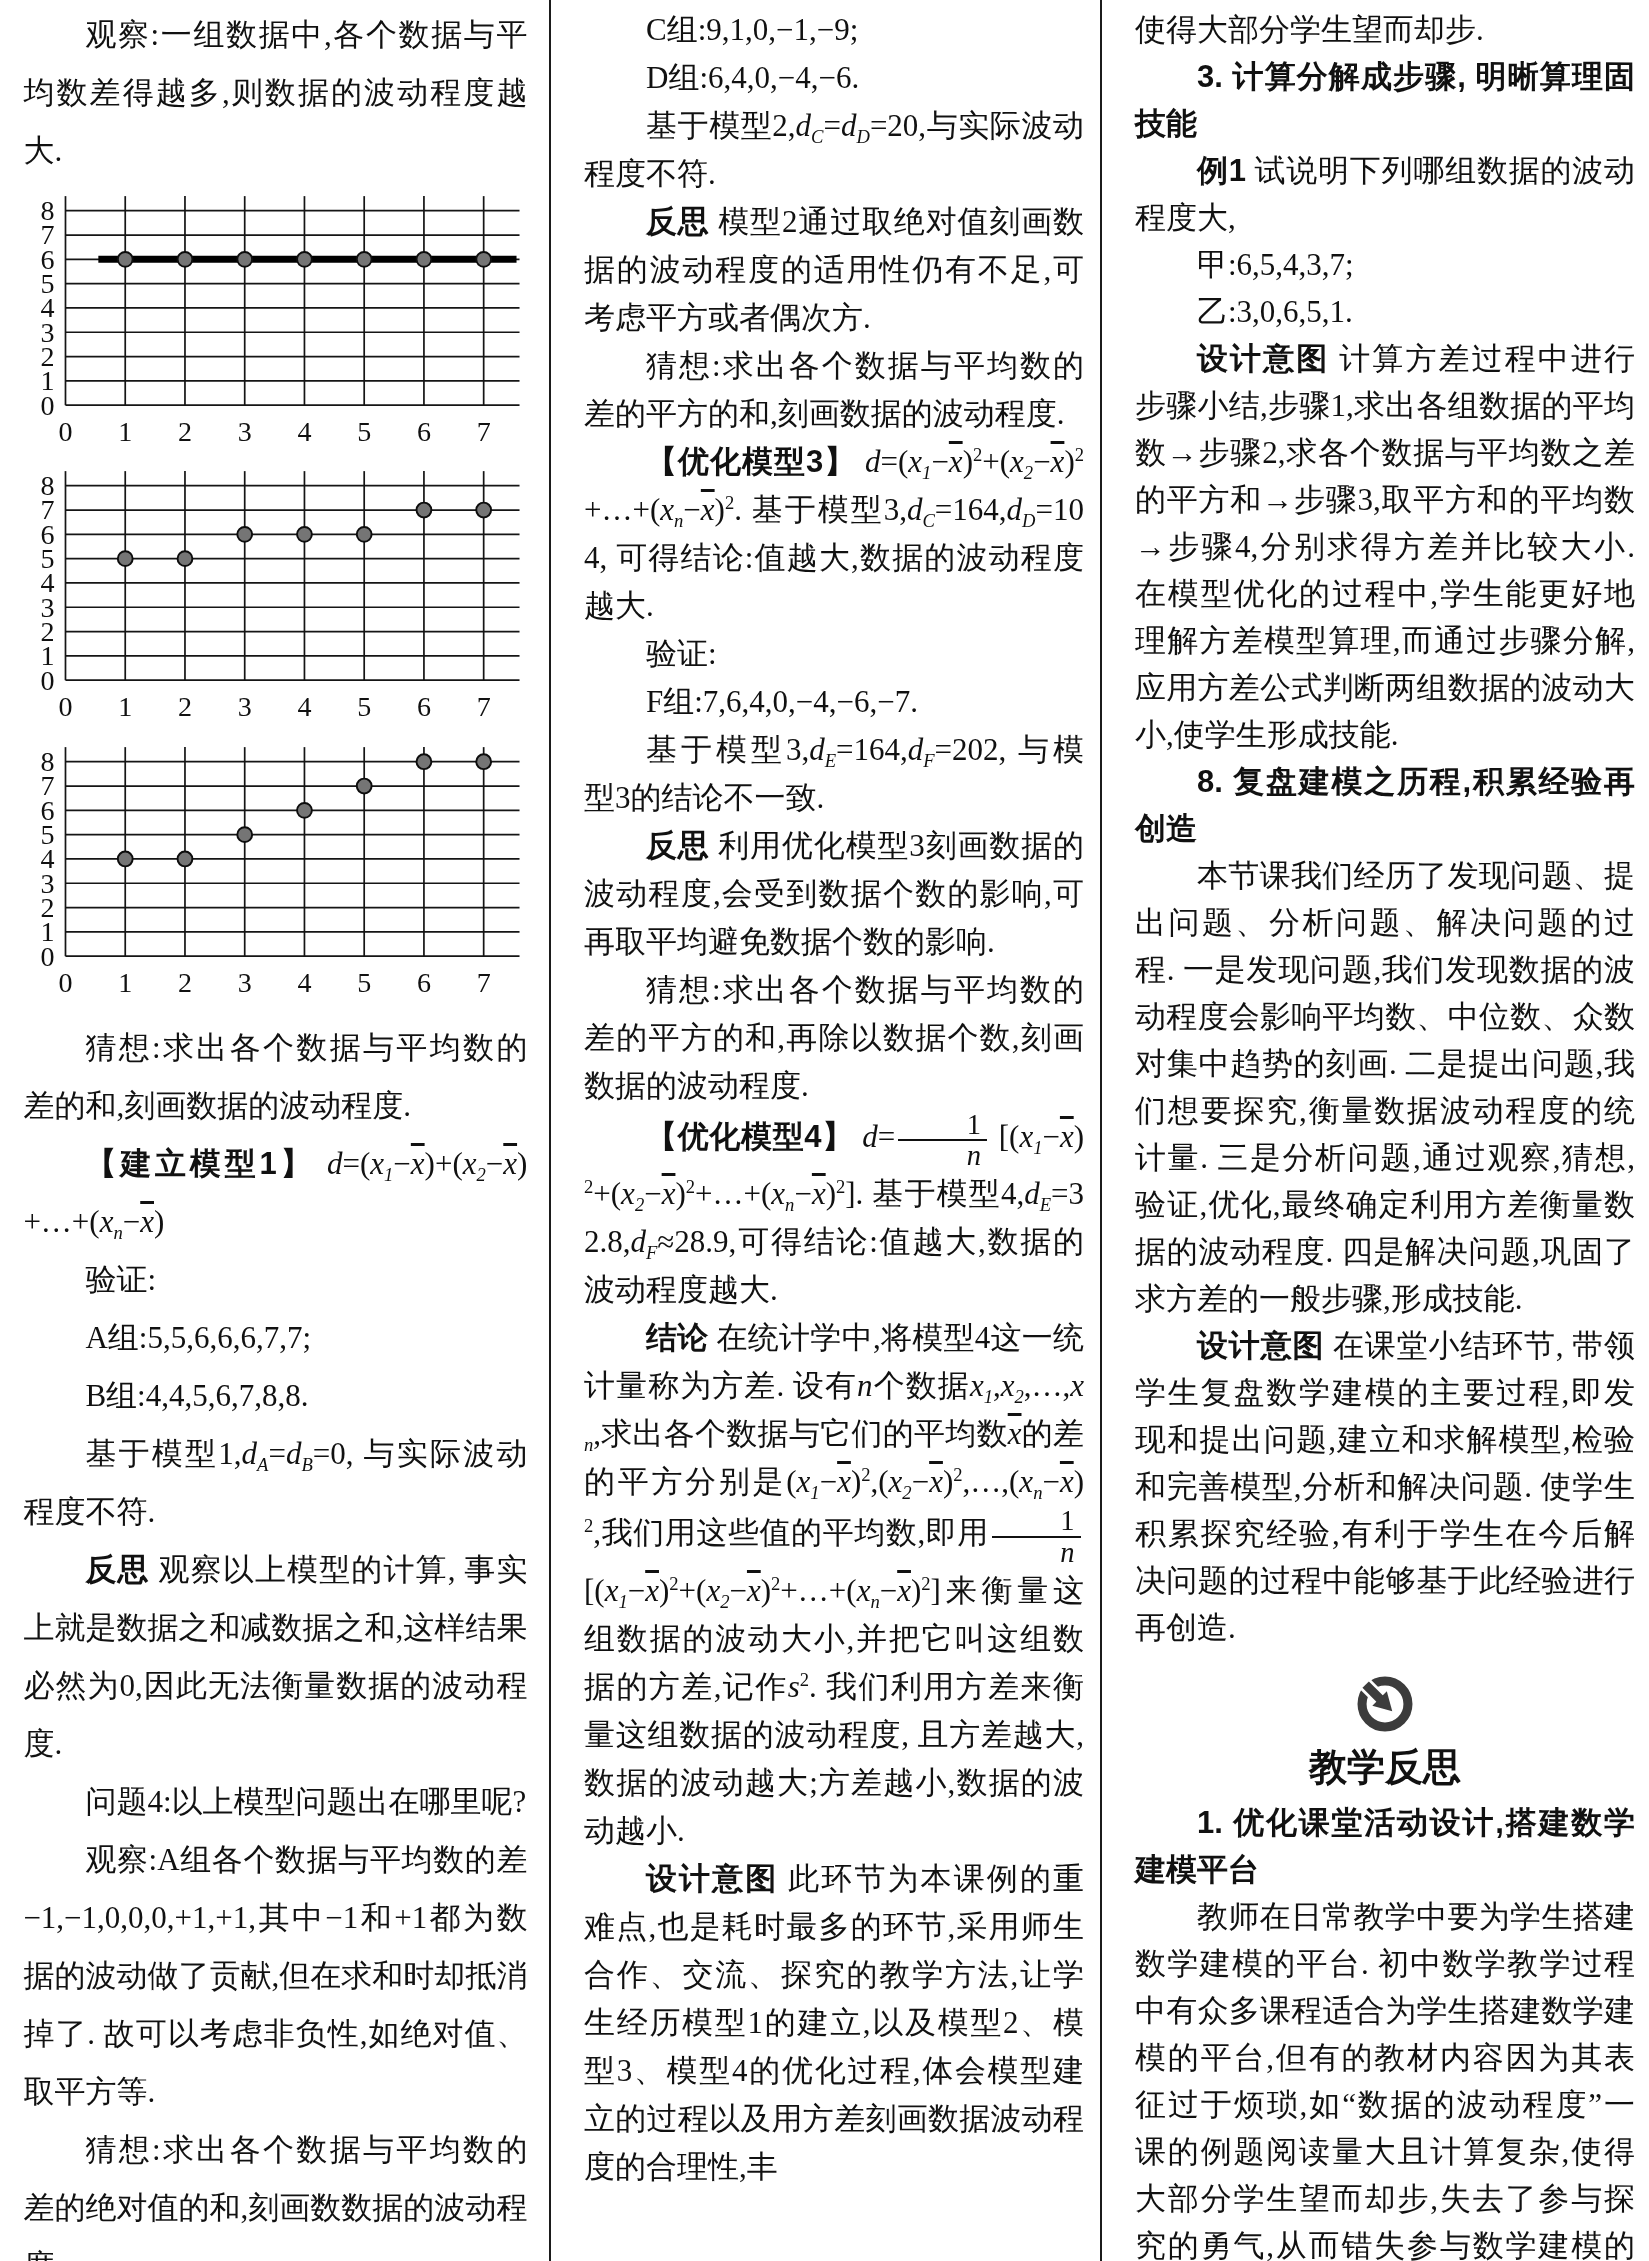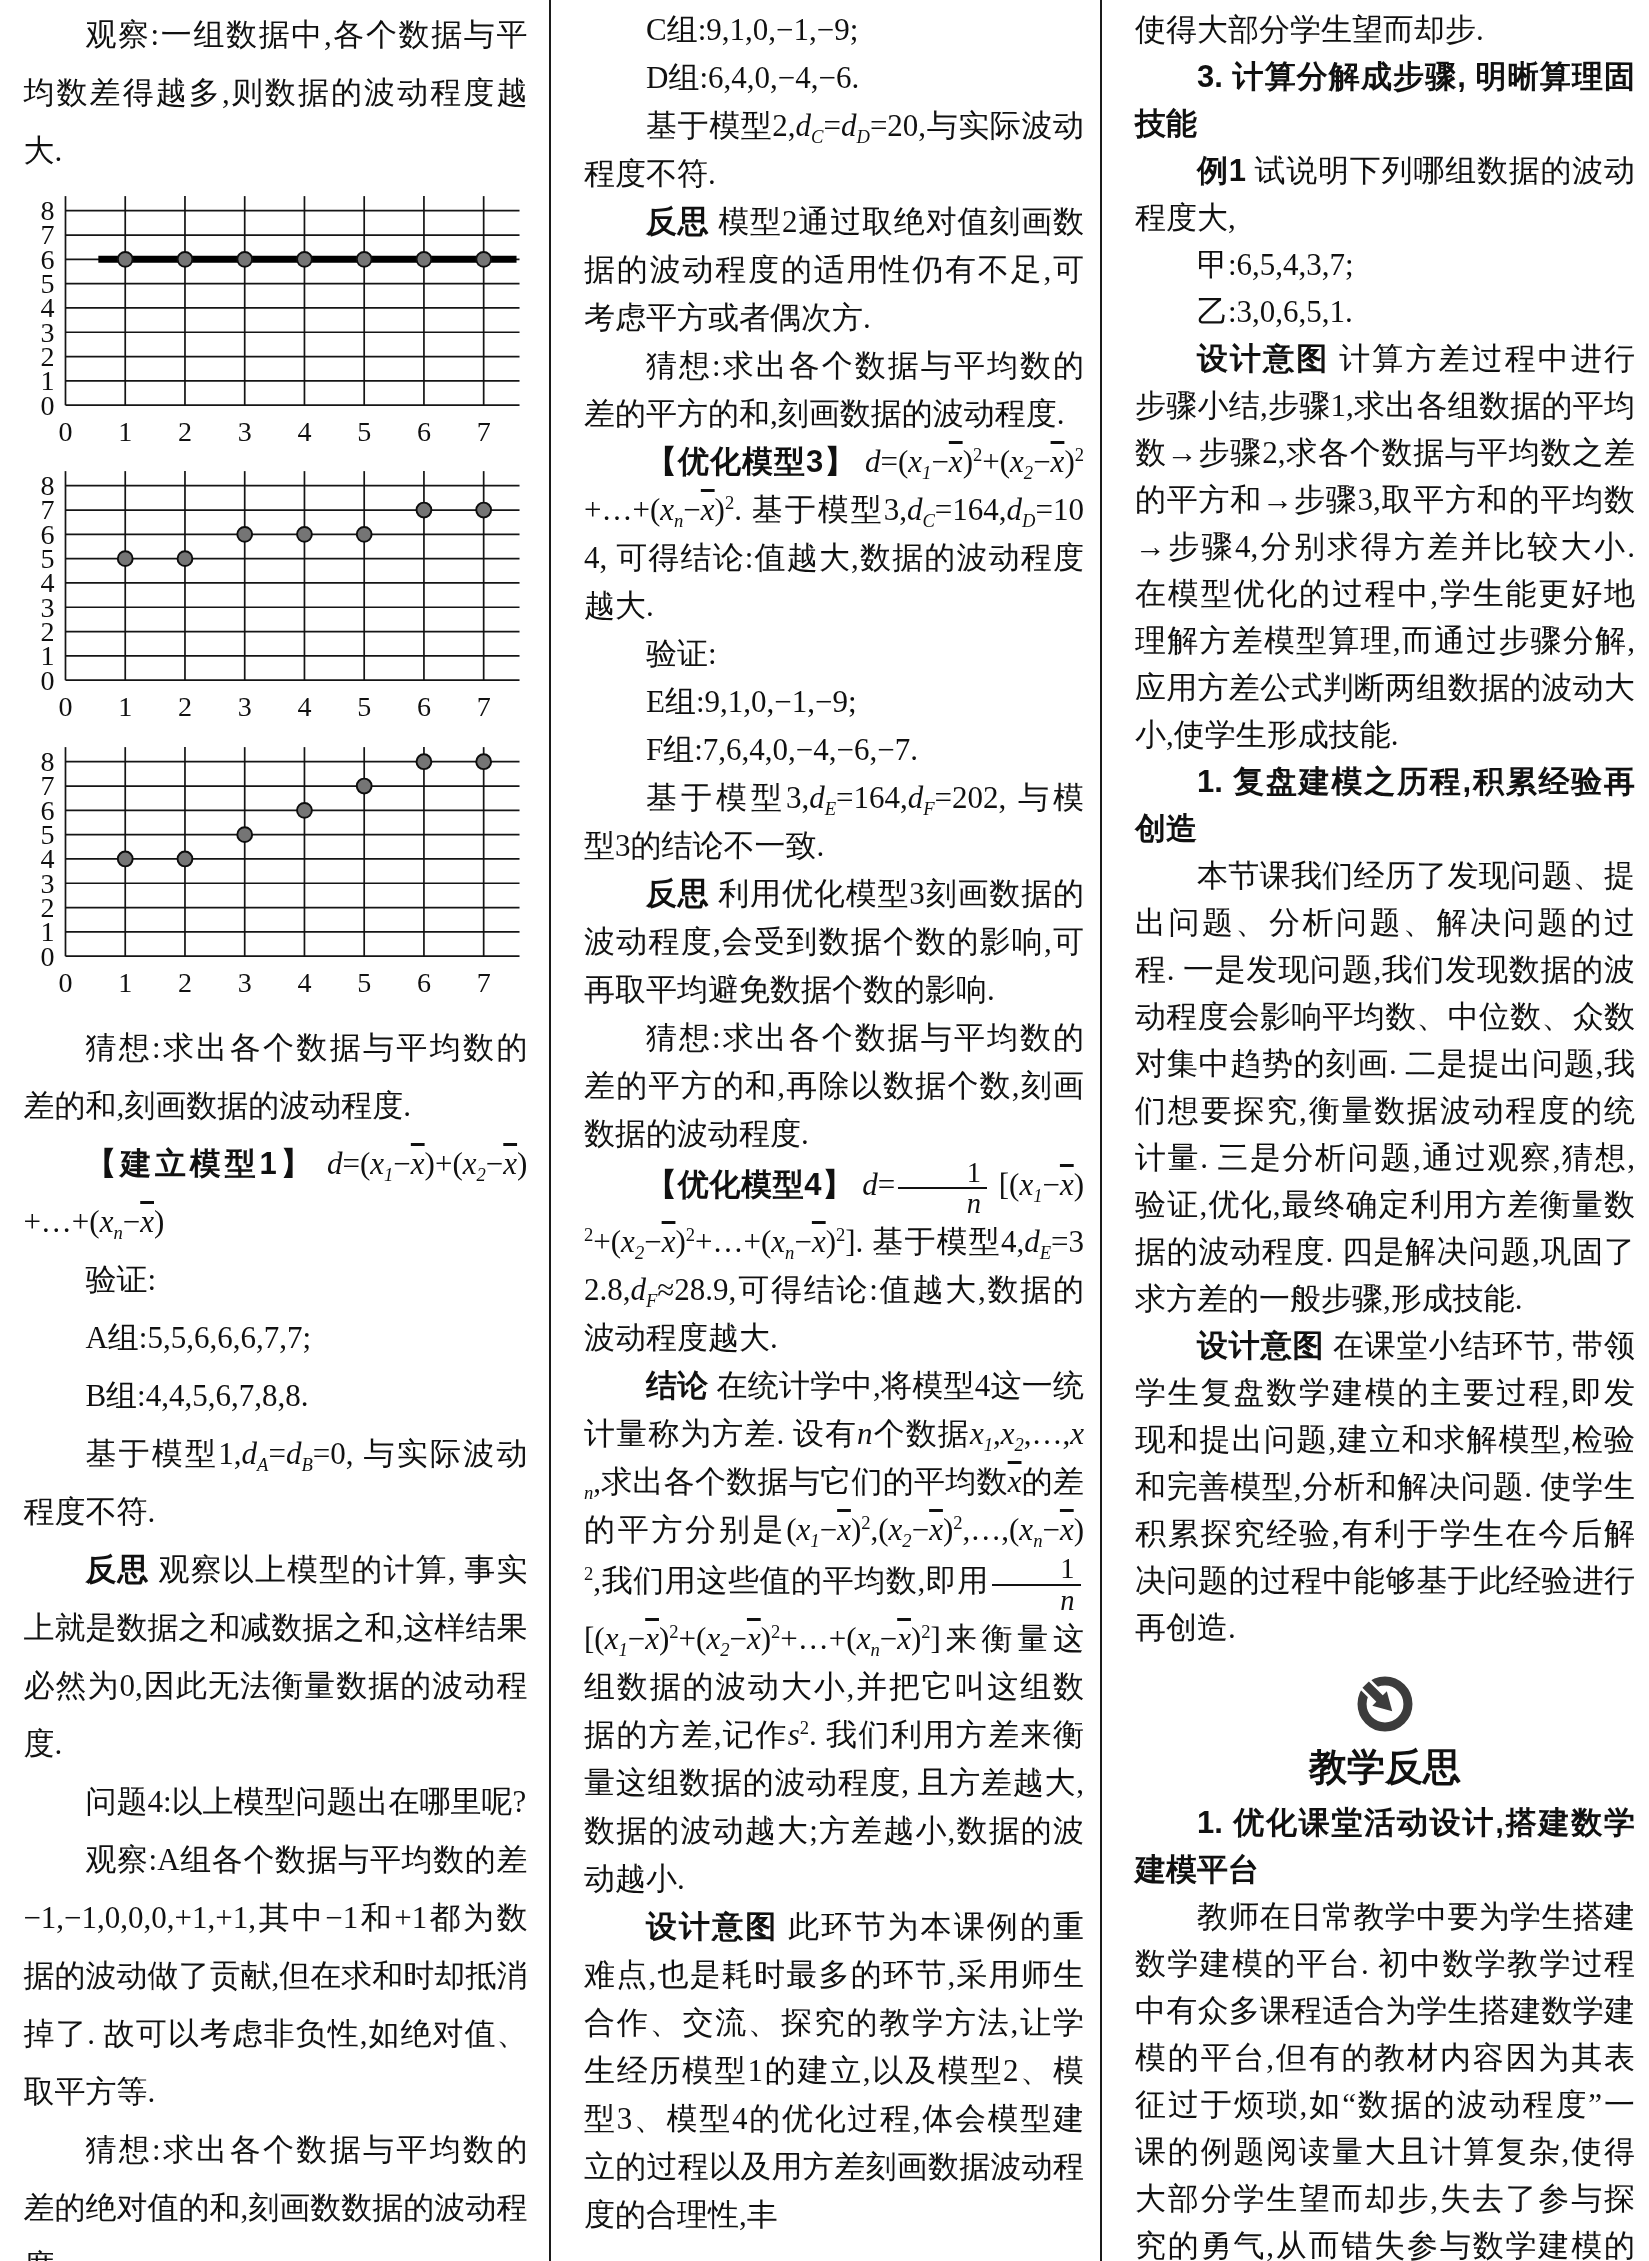--- a/index.html
+++ b/index.html
@@ -195,37 +195,36 @@
     <p class="para body">猜想:求出各个数据与平均数的差的绝对值的和,刻画数数据的波动程度.</p>
   </div>
 <div class="col col-mid">
     <p class="para body">C组:9,1,0,−1,−9;</p>
     <p class="para body">D组:6,4,0,−4,−6.</p>
     <p class="para body">基于模型2,<span class="t-i">d</span><span class="t-sub">C</span>=<span class="t-i">d</span><span class="t-sub">D</span>=20,与实际波动程度不符.</p>
     <p class="para body"><span class="t-b">反思</span> 模型2通过取绝对值刻画数据的波动程度的适用性仍有不足,可考虑平方或者偶次方.</p>
     <p class="para body">猜想:求出各个数据与平均数的差的平方的和,刻画数据的波动程度.</p>
     <p class="para body"><span class="t-b">【优化模型3】</span> <span class="t-i">d</span>=(<span class="t-i">x</span><span class="t-sub">1</span>−<span class="t-bar">x</span>)<span class="t-sup">2</span>+(<span class="t-i">x</span><span class="t-sub">2</span>−<span class="t-bar">x</span>)<span class="t-sup">2</span>+…+(<span class="t-i">x</span><span class="t-sub">n</span>−<span class="t-bar">x</span>)<span class="t-sup">2</span>. 基于模型3,<span class="t-i">d</span><span class="t-sub">C</span>=164,<span class="t-i">d</span><span class="t-sub">D</span>=104, 可得结论:值越大,数据的波动程度越大.</p>
     <p class="para body">验证:</p>
-    <p class="para body">E组:9,1,0,−1,−9;</p>
     <p class="para body">F组:7,6,4,0,−4,−6,−7.</p>
     <p class="para body">基于模型3,<span class="t-i">d</span><span class="t-sub">E</span>=164,<span class="t-i">d</span><span class="t-sub">F</span>=202, 与模型3的结论不一致.</p>
     <p class="para body"><span class="t-b">反思</span> 利用优化模型3刻画数据的波动程度,会受到数据个数的影响,可再取平均避免数据个数的影响.</p>
     <p class="para body">猜想:求出各个数据与平均数的差的平方的和,再除以数据个数,刻画数据的波动程度.</p>
     <p class="para body"><span class="t-b">【优化模型4】</span> <span class="t-i">d</span>=<span class="frac"><span class="num">1</span><span class="den">n</span></span> [(<span class="t-i">x</span><span class="t-sub">1</span>−<span class="t-bar">x</span>)<span class="t-sup">2</span>+(<span class="t-i">x</span><span class="t-sub">2</span>−<span class="t-bar">x</span>)<span class="t-sup">2</span>+…+(<span class="t-i">x</span><span class="t-sub">n</span>−<span class="t-bar">x</span>)<span class="t-sup">2</span>]. 基于模型4,<span class="t-i">d</span><span class="t-sub">E</span>=32.8,<span class="t-i">d</span><span class="t-sub">F</span>≈28.9,可得结论:值越大,数据的波动程度越大.</p>
     <p class="para body"><span class="t-b">结论</span> 在统计学中,将模型4这一统计量称为方差. 设有<span class="t-i">n</span>个数据<span class="t-i">x</span><span class="t-sub">1</span>,<span class="t-i">x</span><span class="t-sub">2</span>,…,<span class="t-i">x</span><span class="t-sub">n</span>,求出各个数据与它们的平均数<span class="t-bar">x</span>的差的平方分别是(<span class="t-i">x</span><span class="t-sub">1</span>−<span class="t-bar">x</span>)<span class="t-sup">2</span>,(<span class="t-i">x</span><span class="t-sub">2</span>−<span class="t-bar">x</span>)<span class="t-sup">2</span>,…,(<span class="t-i">x</span><span class="t-sub">n</span>−<span class="t-bar">x</span>)<span class="t-sup">2</span>,我们用这些值的平均数,即用<span class="frac"><span class="num">1</span><span class="den">n</span></span>[(<span class="t-i">x</span><span class="t-sub">1</span>−<span class="t-bar">x</span>)<span class="t-sup">2</span>+(<span class="t-i">x</span><span class="t-sub">2</span>−<span class="t-bar">x</span>)<span class="t-sup">2</span>+…+(<span class="t-i">x</span><span class="t-sub">n</span>−<span class="t-bar">x</span>)<span class="t-sup">2</span>]来衡量这组数据的波动大小,并把它叫这组数据的方差,记作<span class="t-i">s</span><span class="t-sup">2</span>. 我们利用方差来衡量这组数据的波动程度, 且方差越大,数据的波动越大;方差越小,数据的波动越小.</p>
     <p class="para body"><span class="t-b">设计意图</span> 此环节为本课例的重难点,也是耗时最多的环节,采用师生合作、交流、探究的教学方法,让学生经历模型1的建立,以及模型2、模型3、模型4的优化过程,体会模型建立的过程以及用方差刻画数据波动程度的合理性,丰</p>
   </div>
 <div class="col col-right">
     <p class="para cont">使得大部分学生望而却步.</p>
     <p class="para hsec">3. 计算分解成步骤, 明晰算理固技能</p>
     <p class="para body"><span class="t-b">例1</span> 试说明下列哪组数据的波动程度大,</p>
     <p class="para body">甲:6,5,4,3,7;</p>
     <p class="para body">乙:3,0,6,5,1.</p>
     <p class="para body"><span class="t-b">设计意图</span> 计算方差过程中进行步骤小结,步骤1,求出各组数据的平均数→步骤2,求各个数据与平均数之差的平方和→步骤3,取平方和的平均数→步骤4,分别求得方差并比较大小. 在模型优化的过程中,学生能更好地理解方差模型算理,而通过步骤分解,应用方差公式判断两组数据的波动大小,使学生形成技能.</p>
-    <p class="para hsec">1. 复盘建模之历程,积累经验再创造</p>
+    <p class="para hsec">8. 复盘建模之历程,积累经验再创造</p>
     <p class="para body">本节课我们经历了发现问题、提出问题、分析问题、解决问题的过程. 一是发现问题,我们发现数据的波动程度会影响平均数、中位数、众数对集中趋势的刻画. 二是提出问题,我们想要探究,衡量数据波动程度的统计量. 三是分析问题,通过观察,猜想,验证,优化,最终确定利用方差衡量数据的波动程度. 四是解决问题,巩固了求方差的一般步骤,形成技能.</p>
     <p class="para body"><span class="t-b">设计意图</span> 在课堂小结环节, 带领学生复盘数学建模的主要过程,即发现和提出问题,建立和求解模型,检验和完善模型,分析和解决问题. 使学生积累探究经验,有利于学生在今后解决问题的过程中能够基于此经验进行再创造.</p>
     <div class="secheader">
       <span class="secicon">
         <svg viewBox="0 0 48 48">
           <circle cx="24" cy="24" r="19" fill="none" stroke="#3c3c3c" stroke-width="7.5"></circle>
           <line x1="3" y1="3" x2="17" y2="17" stroke="#fff" stroke-width="12"></line>
           <line x1="8" y1="8" x2="23" y2="23" stroke="#3c3c3c" stroke-width="7.5"></line>
           <polygon points="30,30 13.5,25.5 25.5,13.5" fill="#3c3c3c"></polygon>
         </svg>

